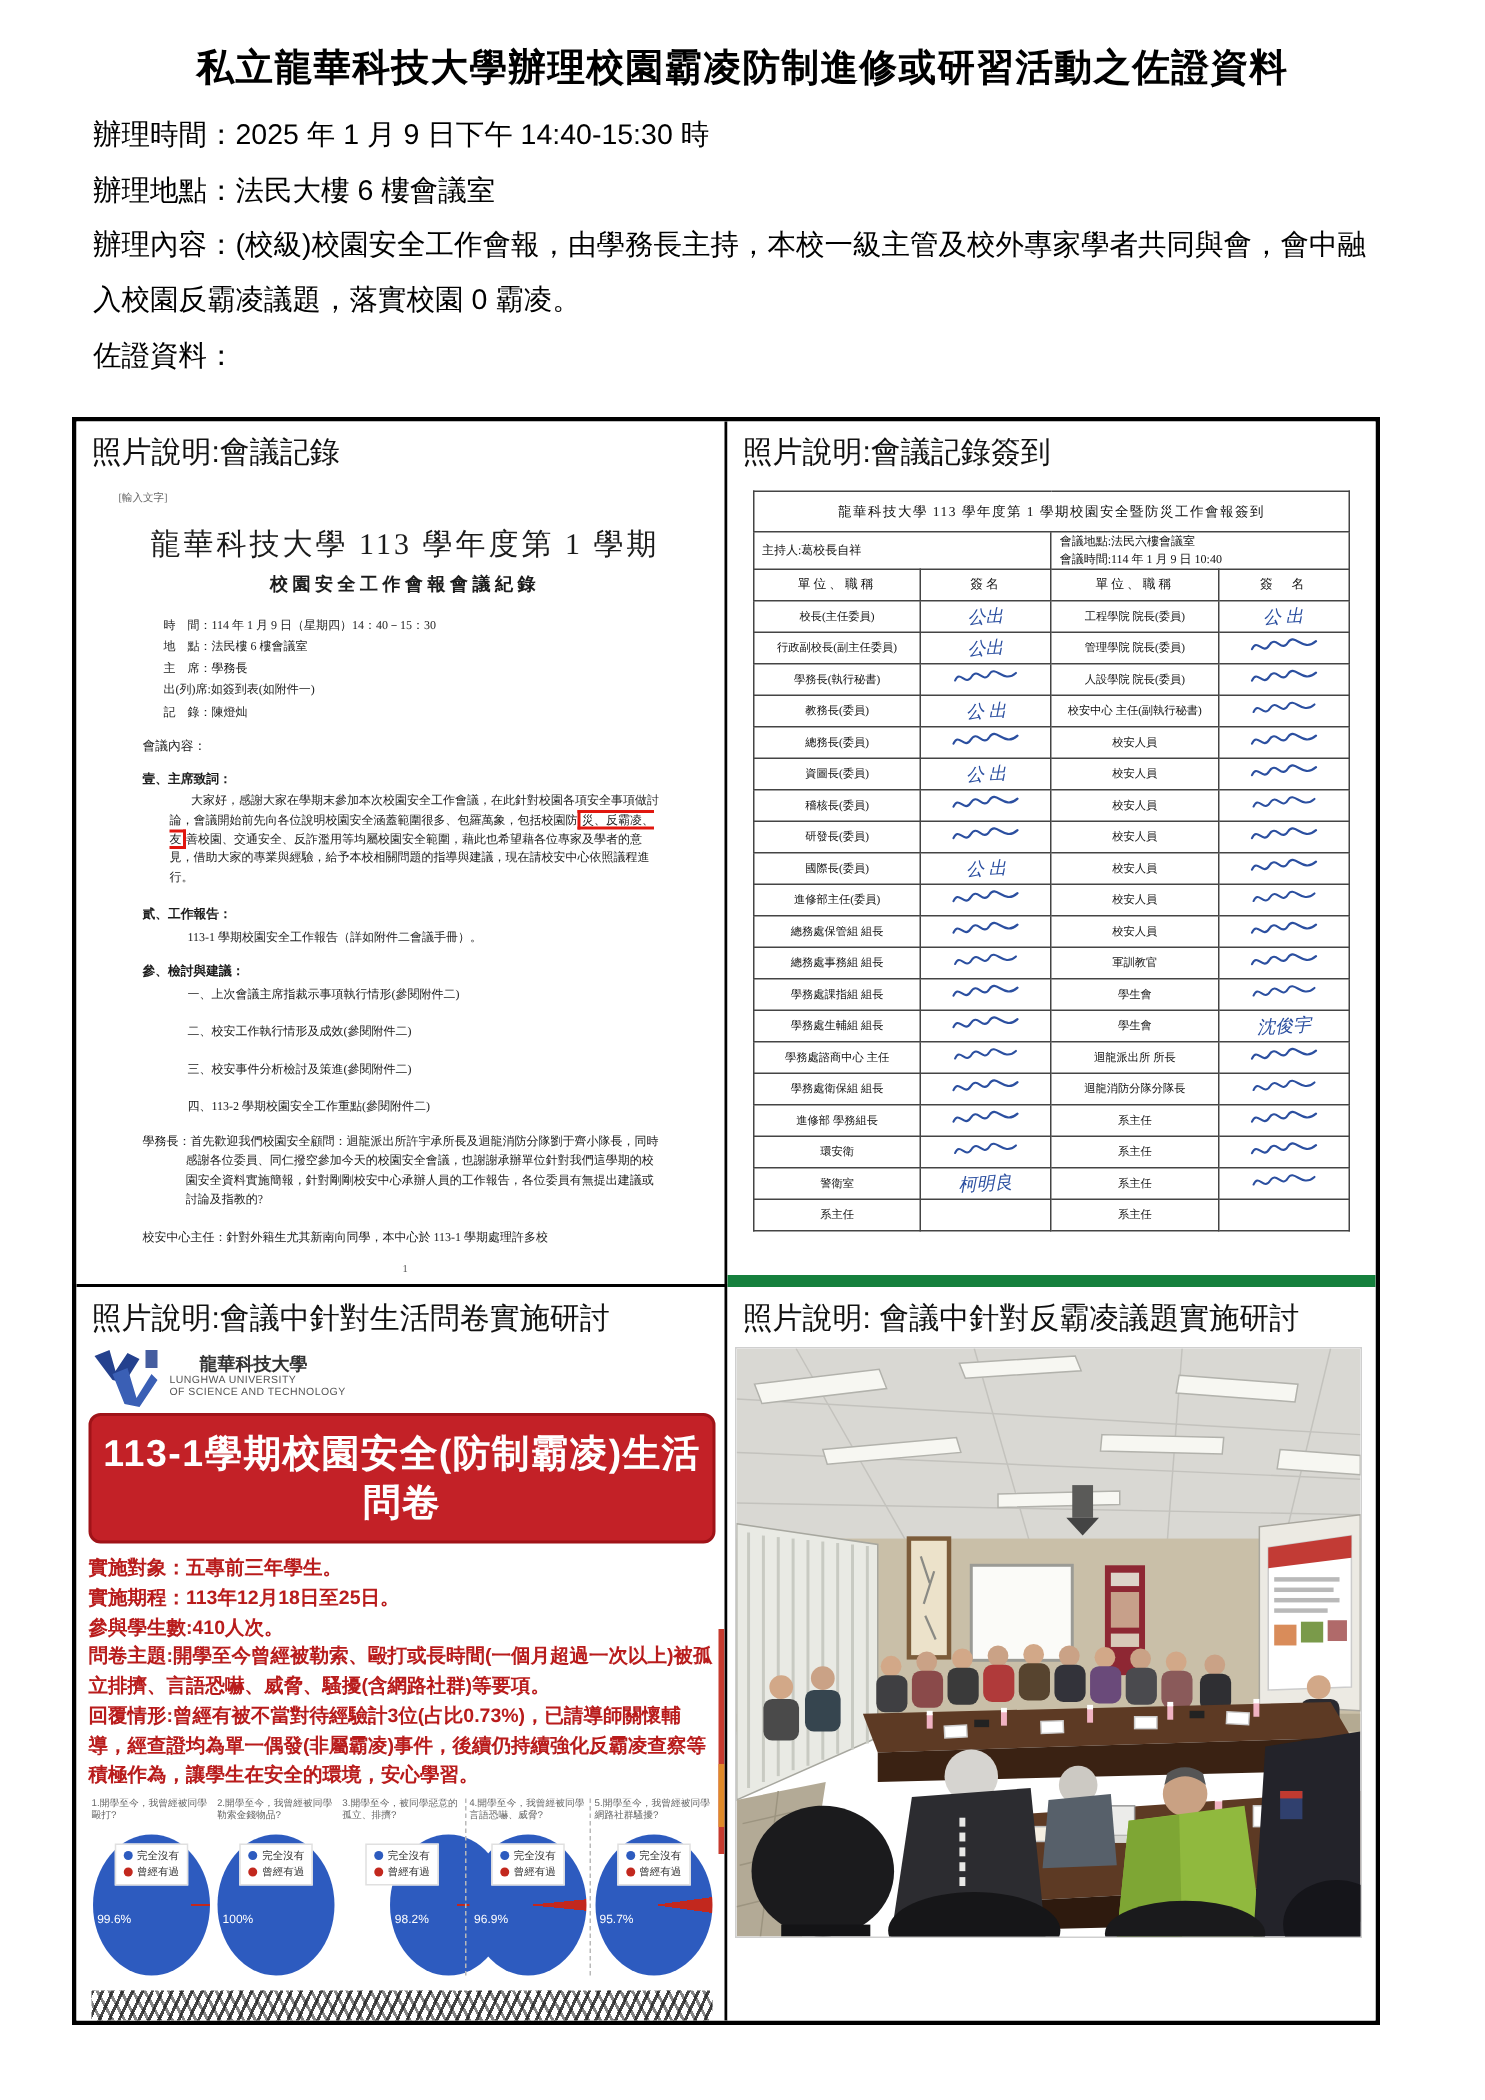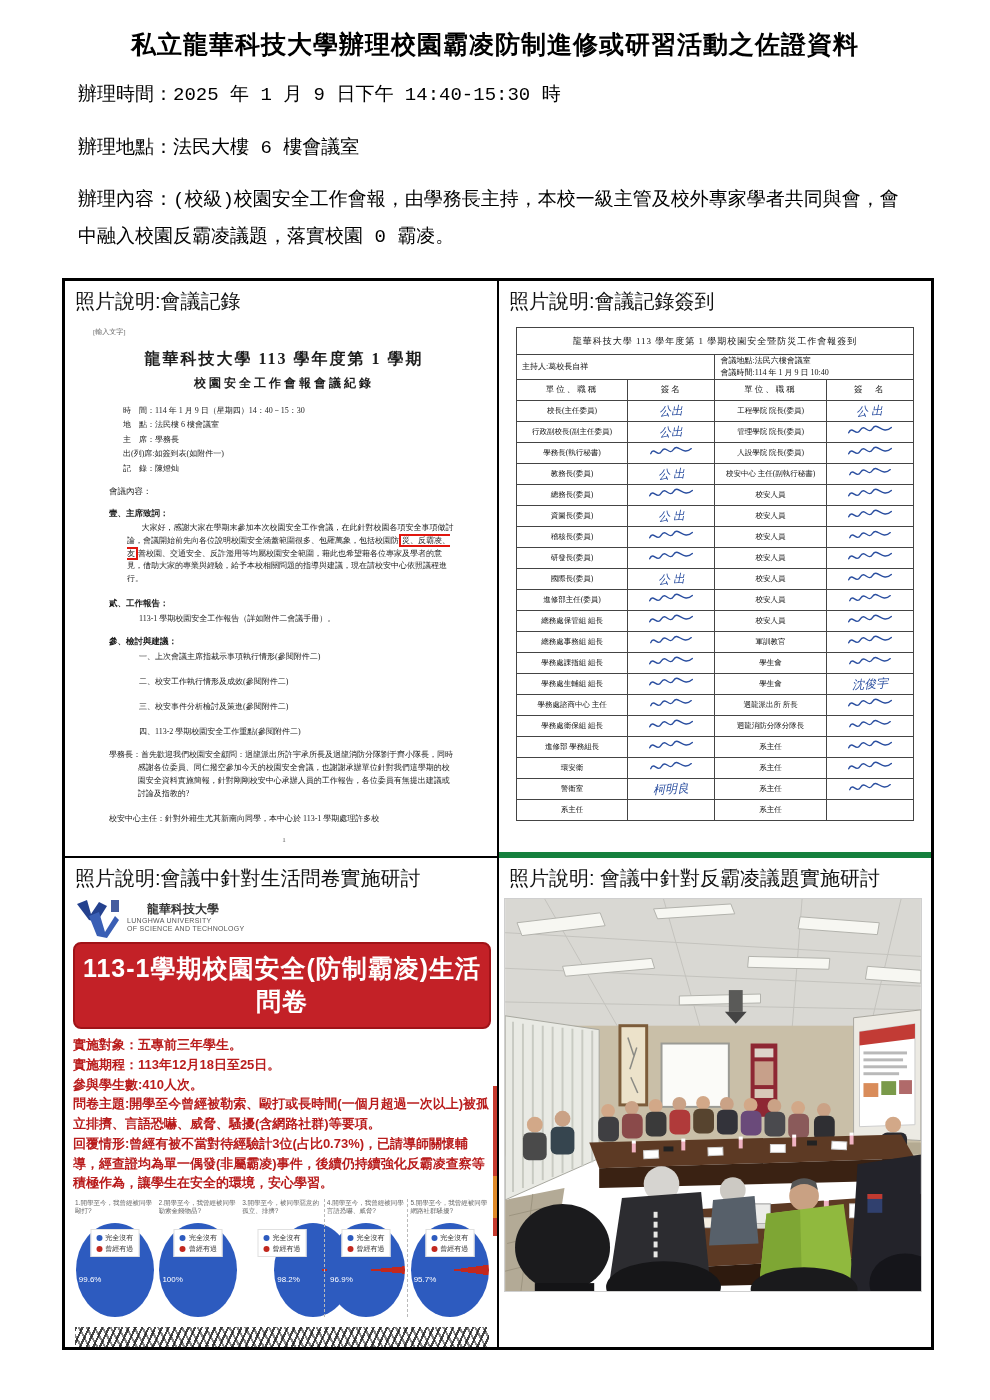--- a/index.html
+++ b/index.html
@@ -3,36 +3,36 @@
 <meta charset="utf-8">
 <style>
   html,body{margin:0;padding:0;}
   body{
     width:990px;height:1400px;position:relative;background:#ffffff;color:#000;
     font-family:"Liberation Sans", sans-serif;overflow:hidden;
   }
   
   .doc-title{padding-top:28px;text-align:center;font-size:25px;font-weight:bold;letter-spacing:1px;}
   .info{margin:12px 62px 0 62px;font-size:19px;line-height:1.93;}
-  .info .line{margin:16px;font-family:Liberation Mono, monospace;}
+  .info .line{margin:0;}
   
   .grid{
-    position:absolute;left:62px;top:278px;width:866px;height:1066px;
+    position:absolute;left:48px;top:278px;width:866px;height:1066px;
     border:3px solid #000;display:grid;grid-template-columns:434px 1fr;grid-template-rows:577px 1fr;
     background:#fff;
   }
   .cell{position:relative;overflow:hidden;background:#fff;}
   .cell.tl{border-right:2px solid #000;border-bottom:2px solid #000;}
-  .cell.tr{border-bottom:6px solid #15803d;}
+  .cell.tr{border-bottom:8px solid #15803d;}
   .cell.bl{border-right:2px solid #000;}
   .caption{font-size:20px;color:#111;padding:7px 10px 2px 10px;}
   
   .scanpage{margin:8px 16px 0 22px;font-family:"Liberation Serif", serif;color:#1c1c1c;}
   .m-ph{font-size:7px;color:#666;margin:10px 0 12px 6px;}
-  .m-t1{text-align:center;font-size:16px;font-weight:bold;letter-spacing:2px;}
+  .m-t1{text-align:center;font-size:20px;font-weight:normal;letter-spacing:2px;}
   .m-t2{text-align:center;font-size:12px;font-weight:bold;letter-spacing:3px;margin-top:5px;}
   .m-meta{font-size:8px;margin:12px 0 0 36px;line-height:1.8;}
   .m-sec{font-size:8.5px;margin:10px 0 0 22px;}
   .m-sec.b{font-weight:bold;}
   .m-par{font-size:8px;line-height:1.6;margin:2px 26px 0 40px;text-indent:1.8em;}
   .m-item{font-size:8px;margin:3px 0 0 52px;}
   .m-item.sp{margin-top:14px;}
   .redbox{border:2px solid #e1170f;padding:0 1px;}
   .m-hang{font-size:8px;line-height:1.62;margin:12px 26px 0 22px;padding-left:3.6em;text-indent:-3.6em;}
   .m-pageno{text-align:center;font-size:7px;color:#555;margin-top:10px;}

